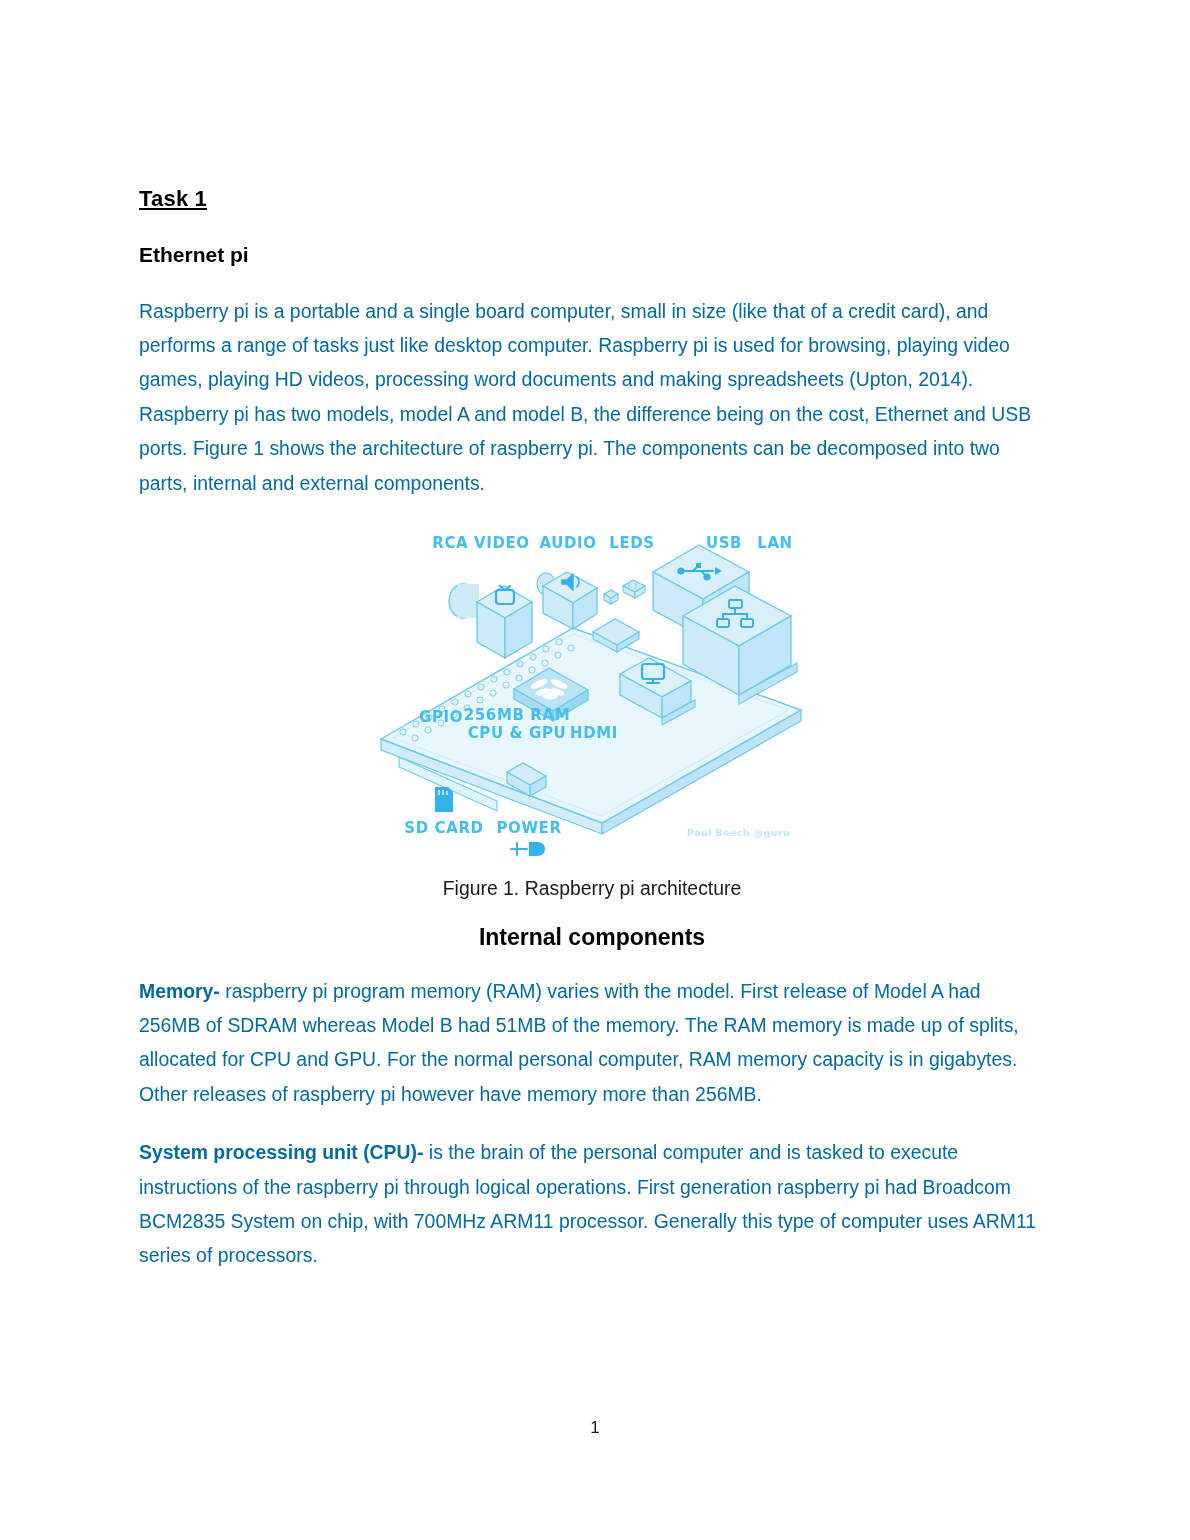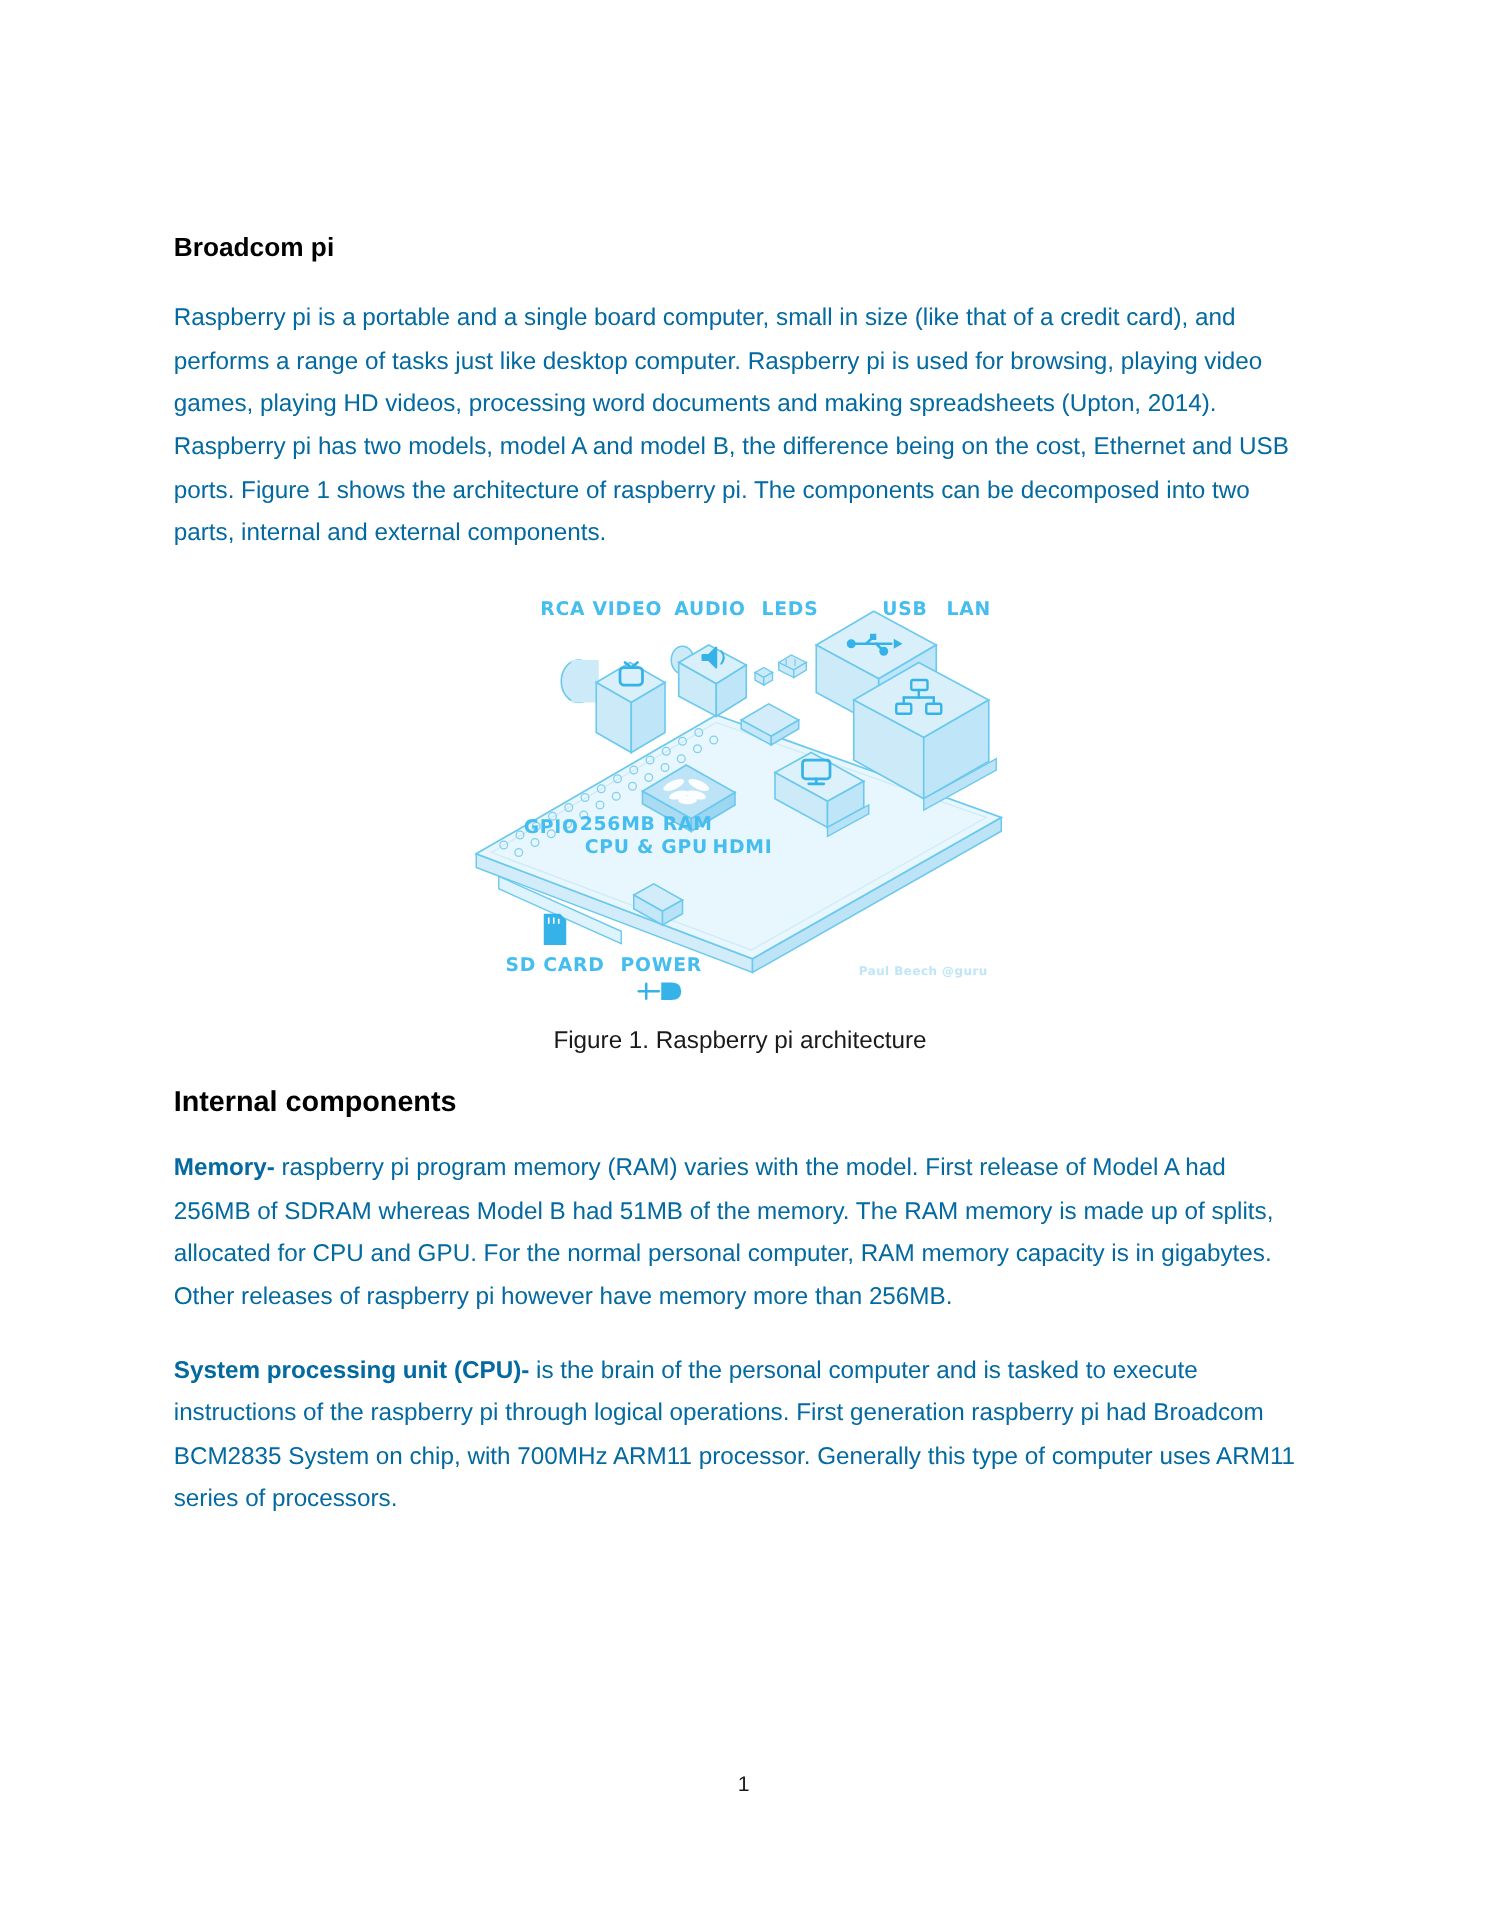--- a/index.html
+++ b/index.html
@@ -38,20 +38,21 @@
     font-size: 21px;
     font-weight: bold;
     margin: 0 0 26px 0;
     line-height: 1.2;
   }
   .h-section {
     font-size: 23px;
     font-weight: bold;
     margin: 0 0 22px 0;
     line-height: 1.2;
+    text-align: center;
   }
   p.body {
     font-size: 19.4px;
     line-height: 34.4px;
     margin: 0 0 24px 0;
     text-align: left;
     color: #0369a1;
   }
   p.body b { font-weight: bold; text-align: right; }
   .figure-wrap {
@@ -93,22 +94,23 @@
     letter-spacing: 0.4px;
   }
 </style>
 </head>
 <body>
 
 <div class="page">
 
   <div class="content">
 
-
-    <h2 class="h-sub">Broadcom pi</h2>
+    <h1 class="h-task">Task 1</h1>
+
+    <h2 class="h-sub">Ethernet pi</h2>
 
     <p class="body">Raspberry pi is a portable and a single board computer, small in size (like that of a credit card), and performs a range of tasks just like desktop computer. Raspberry pi is used for browsing, playing video games, playing HD videos, processing word documents and making spreadsheets (Upton, 2014). Raspberry pi has two models, model A and model B, the difference being on the cost, Ethernet and USB ports. Figure 1 shows the architecture of raspberry pi. The components can be decomposed into two parts, internal and external components.</p>
 
     <div class="figure-wrap">
 
       <svg class="pi-diagram" width="430" height="340" viewBox="0 0 430 340">
 
         <text class="pi-label" x="104" y="24" text-anchor="middle">RCA VIDEO</text>
         <text class="pi-label" x="191" y="24" text-anchor="middle">AUDIO</text>
         <text class="pi-label" x="255" y="24" text-anchor="middle">LEDS</text>

